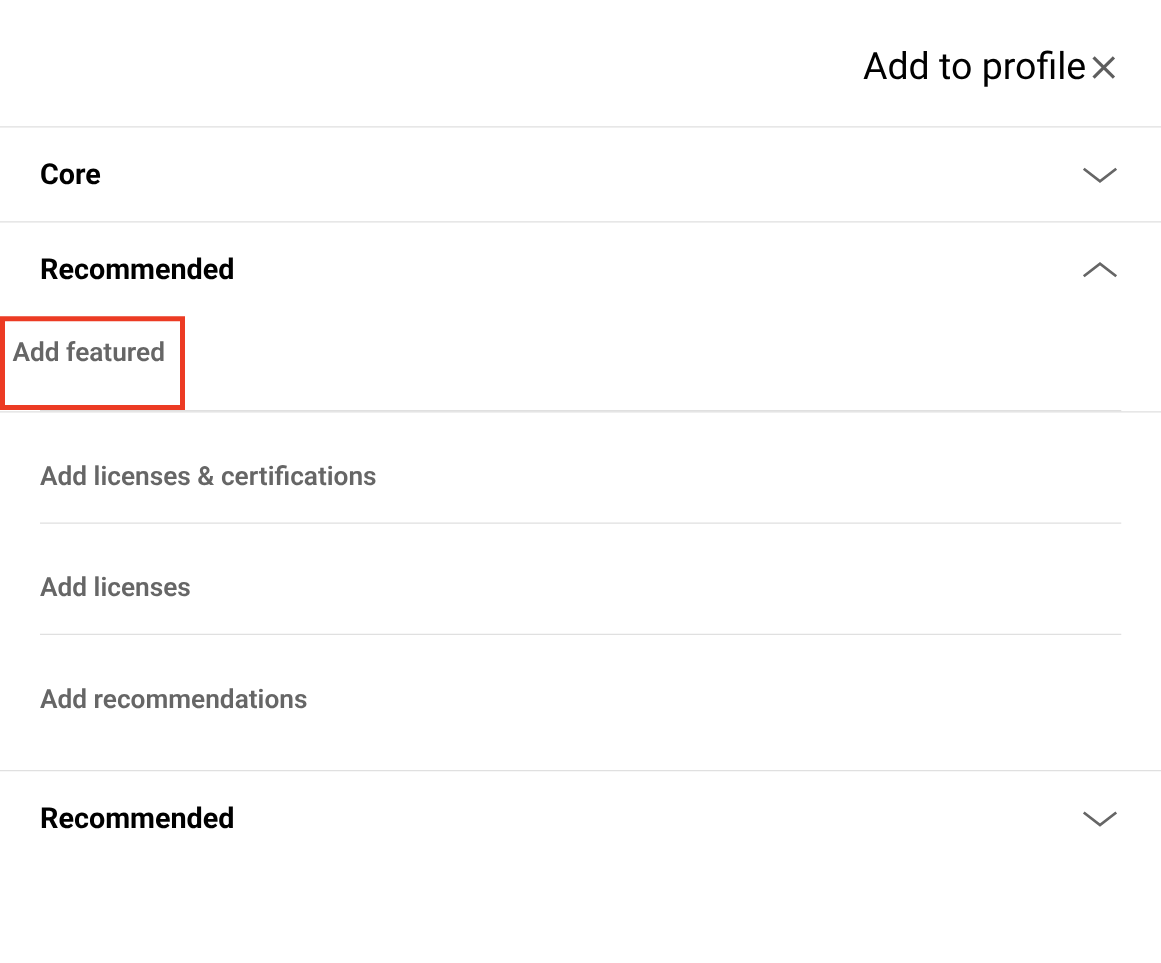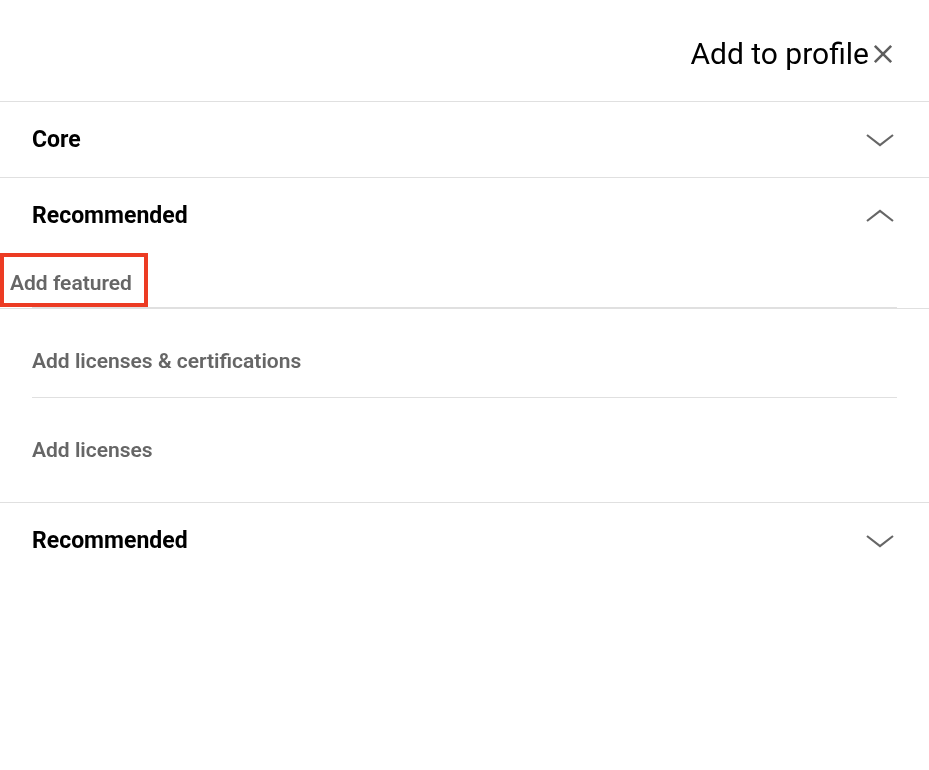--- a/index.html
+++ b/index.html
@@ -104,29 +104,30 @@
     <div class="chevron">
       <svg width="34" height="22" viewBox="0 0 34 22" fill="none" stroke="currentColor" stroke-width="2.2">
         <polyline points="4,16 17,6 30,16"></polyline>
       </svg>
     </div>
   </div>
 
   <div class="first-item-wrap" style="margin:0; padding:0;">
     <div style="margin:0 32px; border-bottom:1px solid #e0e0e0; position:relative;">
       <div style="position:relative; left:-32px; display:inline-block;">
-        <div style="border:4px solid #ec3b23; padding:14px 12px 8px 6px; display:inline-block;text-align:center;">
+        <div style="border:4px solid #ec3b23; padding:14px 12px 29px 6px; display:inline-block;text-align:center;">
           <span style="font-size:21px; font-weight:600; color:#666;">Add featured</span>
         </div>
       </div>
     </div>
   </div>
 
   <div class="list-item">Add licenses &amp; certifications</div>
   <div class="list-item">Add licenses</div>
+  <div class="list-item" style="border-bottom:none; padding-bottom:28px;">Add recommendations</div>
 </div>
 
 <div class="section">
   <div class="section-header">
     <div class="section-title">Recommended</div>
     <div class="chevron">
       <svg width="34" height="22" viewBox="0 0 34 22" fill="none" stroke="currentColor" stroke-width="2.2">
         <polyline points="4,6 17,16 30,6"></polyline>
       </svg>
     </div>

